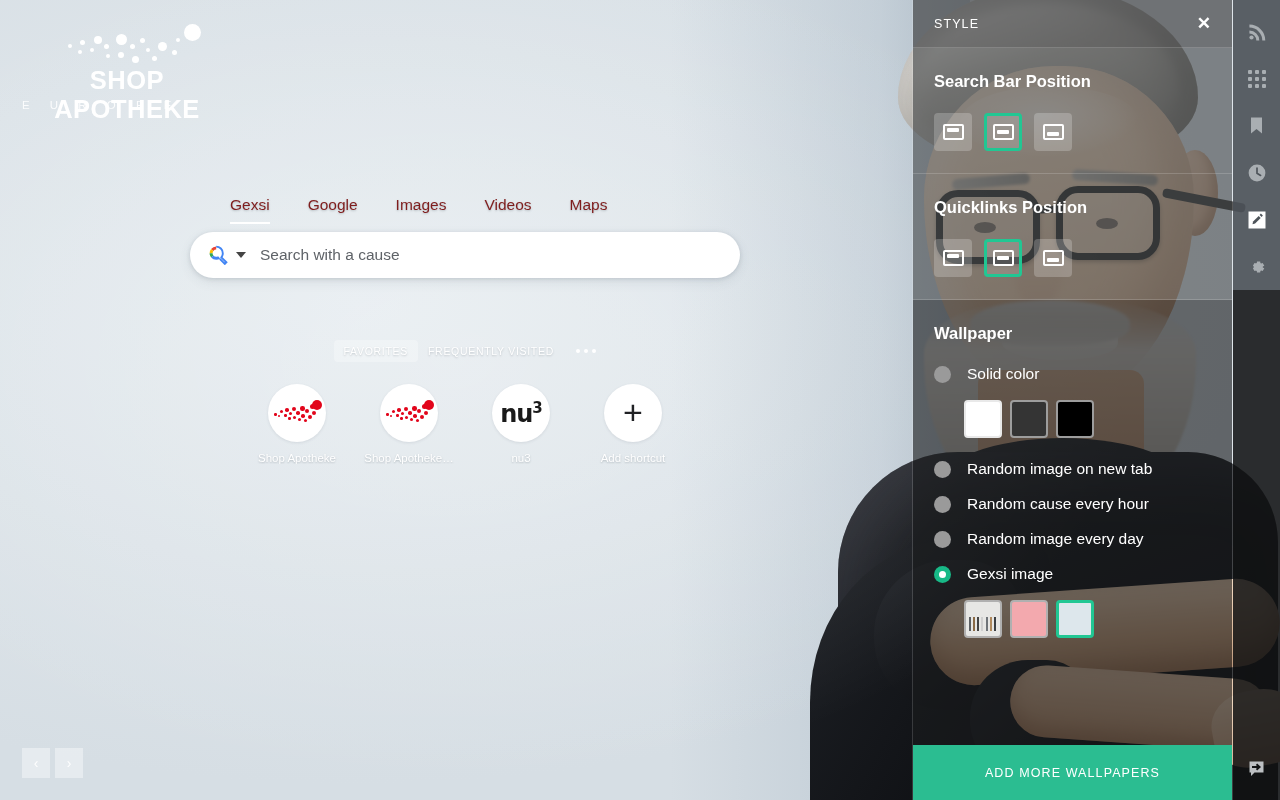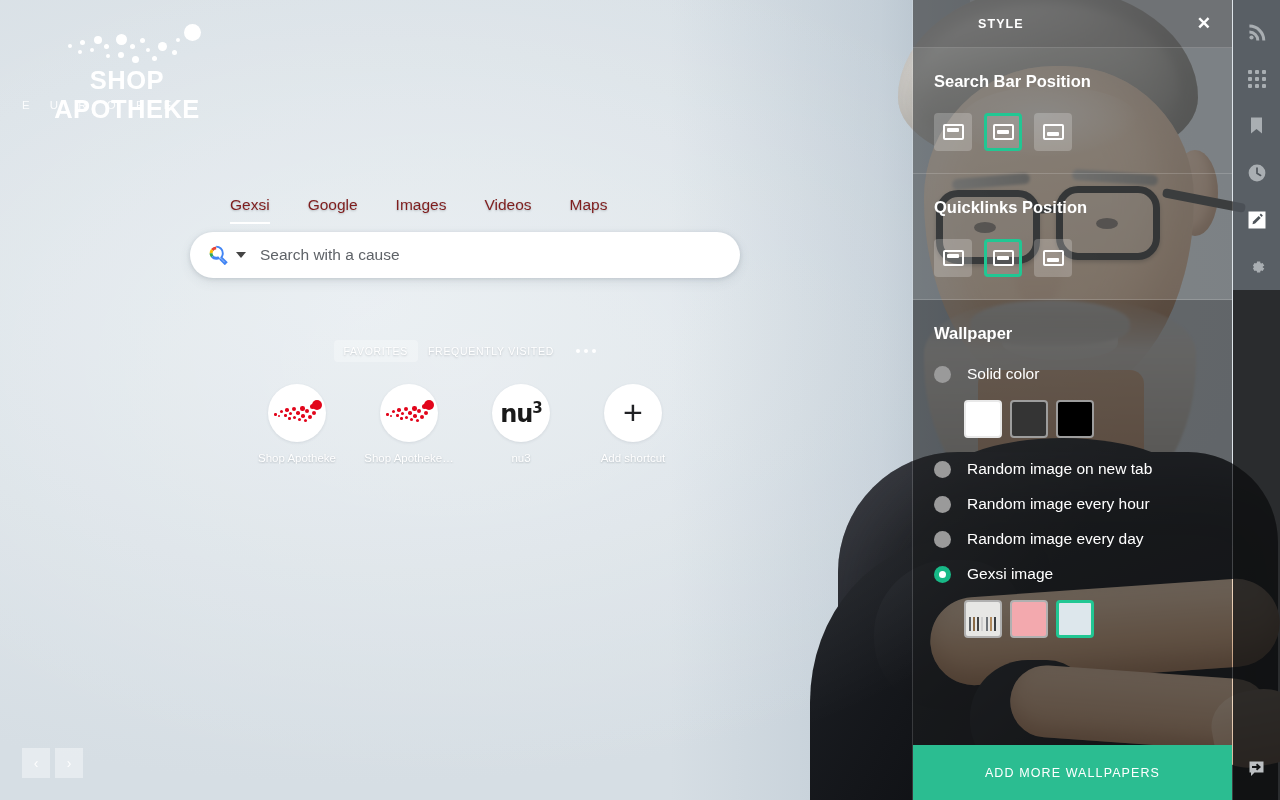--- a/index.html
+++ b/index.html
@@ -216,21 +216,21 @@
   #style-panel {
     position:absolute; left:912px; top:0; width:320px; height:800px; z-index:20;
     display:flex; flex-direction:column;
     border-left:1px solid rgba(255,255,255,.16);
   }
   #sp-head {
     height:48px; flex:0 0 auto; background:rgba(70,72,74,.72);
     display:flex; align-items:center; justify-content:space-between;
     padding:0 21px; border-bottom:1px solid rgba(255,255,255,.17);
   }
-  #sp-title { color:#fff; font-size:12.5px; letter-spacing:1.1px; font-weight:bold;margin-left:44px; }
+  #sp-title { color:#fff; font-size:12.5px; letter-spacing:1.1px; font-weight:normal; }
   #sp-close { color:#fff; font-size:17px; cursor:pointer; line-height:1; font-weight:bold; }
 
   .sp-sec { padding:24px 21px 22px; border-bottom:1px solid rgba(255,255,255,.17); }
   .sp-sec.s1, .sp-sec.s2 { background:rgba(70,72,74,.62); }
   .sp-sec.s3 { background:rgba(26,27,29,.62); border-bottom:none; flex:1 1 auto; padding-bottom:12px; }
   .sp-h { color:#fff; font-size:16.5px; font-weight:bold; margin-bottom:22px; }
 
   .posrow { display:flex; gap:12px; }
   .posbtn {
     width:38px; height:38px; border-radius:4px; background:rgba(255,255,255,.22);
@@ -530,21 +530,21 @@
           <div class="sw sel" style="background: rgb(255, 255, 255);"></div>
           <div class="sw" style="background: rgb(52, 52, 52);"></div>
           <div class="sw" style="background: rgb(0, 0, 0);"></div>
         </div>
         <div class="radio-row">
           <span class="radio"></span>
           <span class="radio-lbl">Random image on new tab</span>
         </div>
         <div class="radio-row">
           <span class="radio"></span>
-          <span class="radio-lbl">Random image every hour</span>
+          <span class="radio-lbl">Random cause every hour</span>
         </div>
         <div class="radio-row">
           <span class="radio"></span>
           <span class="radio-lbl">Random image every day</span>
         </div>
         <div class="radio-row">
           <span class="radio on"></span>
           <span class="radio-lbl">Gexsi image</span>
         </div>
         <div class="thumbs">

